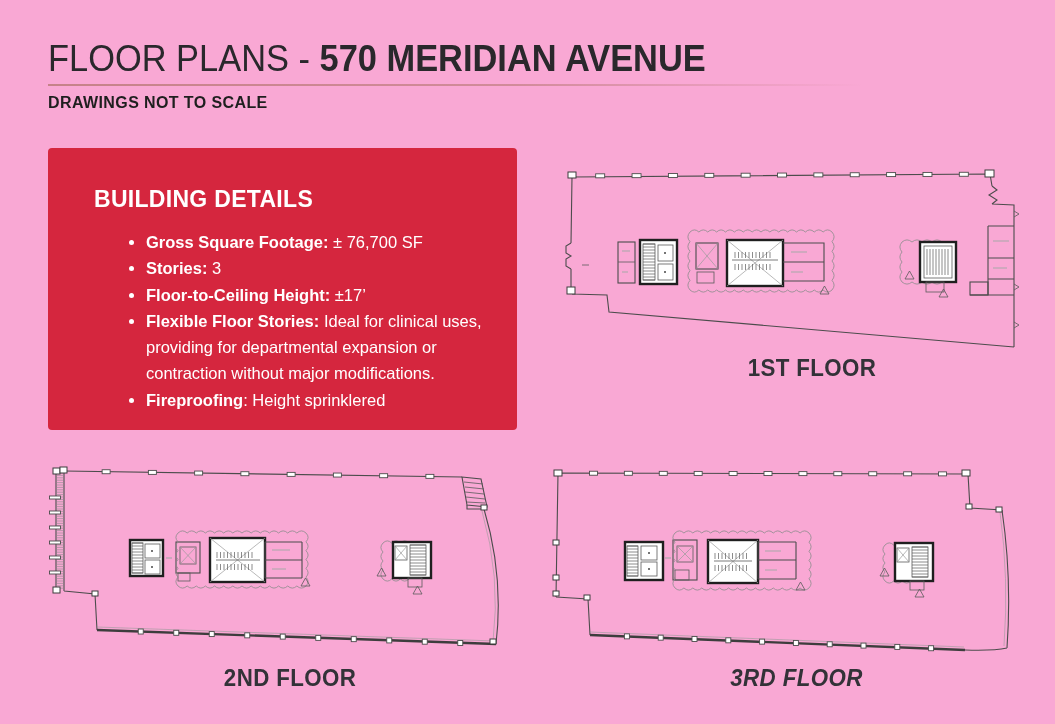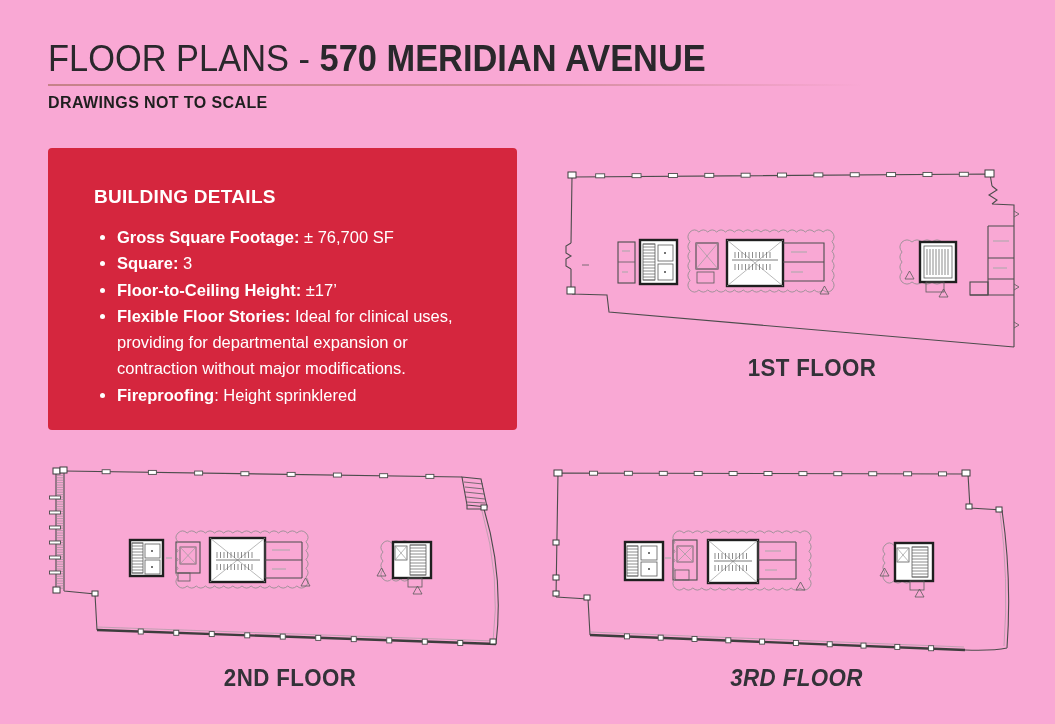--- a/index.html
+++ b/index.html
@@ -23,24 +23,24 @@
     position:absolute; left:48px; top:94px; font-size:16px; font-weight:700;
     letter-spacing:.4px; color:#1f1f1f;
   }
 
   
   .details-card {
     position:absolute; left:48px; top:148px; width:469px; height:282px;
     border-radius:4px; color:#fff; box-sizing:border-box;
   }
   .details-card h2 {
-    margin:38px 0 12px 46px; font-size:19px; font-weight:700; letter-spacing:.3px;
+    margin:38px 0 12px 46px; font-size:23px; font-weight:700; letter-spacing:.3px;
   }
   .details-card ul {
-    margin:16px 0 0 0; padding:0 26px 0 69px;
+    margin:16px 0 0 0; padding:0 26px 0 98px;
   }
   .details-card li {
     font-size:16.5px; line-height:26.3px; font-weight:400;
   }
   .details-card li::marker { color:#fff; }
   .details-card li b { font-weight:700; }
 
   
   figure.plan { position:absolute; margin:0; }
   figure.plan svg { display:block; }
@@ -74,21 +74,21 @@
 <div id="page">
 
   <h1 id="page-title"><span>FLOOR PLANS - </span><b>570 MERIDIAN AVENUE</b></h1>
   <div class="title-rule"></div>
   <div class="subtitle">DRAWINGS NOT TO SCALE</div>
 
   <section class="details-card" style="background: rgb(213, 38, 62); color: rgb(255, 255, 255);">
     <h2>BUILDING DETAILS</h2>
     <ul>
         <li><b>Gross Square Footage:</b><span> ± 76,700 SF</span></li>
-        <li><b>Square:</b><span> 3</span></li>
+        <li><b>Stories:</b><span> 3</span></li>
         <li><b>Floor-to-Ceiling Height:</b><span> ±17’</span></li>
         <li><b>Flexible Floor Stories:</b><span> Ideal for clinical uses, providing for departmental expansion or contraction without major modifications.</span></li>
         <li><b>Fireproofing</b><span>: Height sprinklered</span></li>
       </ul>
   </section>
 
   <figure class="plan" id="plan-1">
     <svg viewBox="0 0 500 205" width="500" height="205">
       <g>
         <path class="ln" d="M10,29 L428,26 M428,26 L430,38 M430,38 l5,4 l-8,5 l8,5 l-5,4 M430,56 L452,57 L452,199 M452,199 L47,164 L45,147 L10,146 M10,29 L9,95 M9,95 l-5,3 l0,7 l5,3 l-5,3 l0,7 l5,3 M9,121 L9,141 L10,146"></path>

